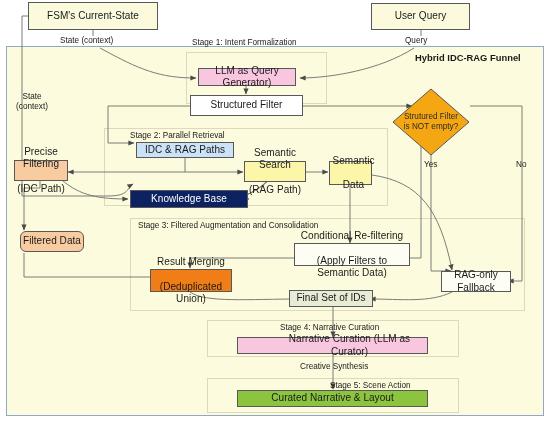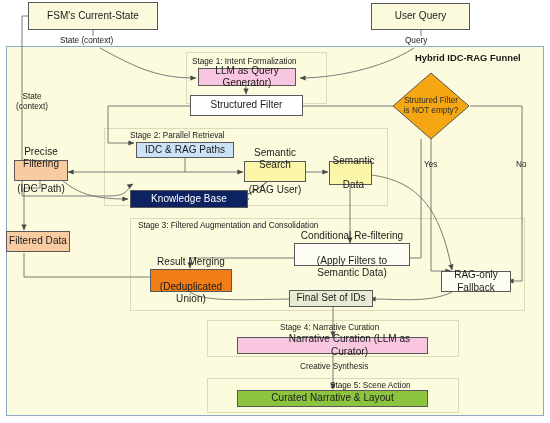--- a/index.html
+++ b/index.html
@@ -88,21 +88,21 @@
 </style>
 </head>
 <body>
 
 <div id="root">
 
   <div class="panel panel-outer" style="left:6px;top:46px;width:538px;height:370px;"></div>
   <div class="panel-title bold" style="left:415px;top:52px;">Hybrid IDC-RAG Funnel</div>
 
   <div class="panel panel-stage" style="left:186px;top:52px;width:141px;height:52px;"></div>
-  <div class="panel-title" style="left:192px;top:57px;">Stage 1: Intent Formalization</div>
+  <div class="panel-title" style="left:192px;top:38px;">Stage 1: Intent Formalization</div>
 
   <div class="panel panel-stage" style="left:104px;top:128px;width:284px;height:78px;"></div>
   <div class="panel-title" style="left:130px;top:131px;">Stage 2: Parallel Retrieval</div>
 
   <div class="panel panel-stage" style="left:130px;top:218px;width:395px;height:93px;"></div>
   <div class="panel-title" style="left:138px;top:221px;">Stage 3: Filtered Augmentation and Consolidation</div>
 
   <div class="panel panel-stage" style="left:207px;top:320px;width:252px;height:37px;"></div>
   <div class="panel-title" style="left:280px;top:323px;">Stage 4: Narrative Curation</div>
 
@@ -188,21 +188,21 @@
     <span>User Query</span>
   </div>
 
   <div class="node" style="left:198px;top:68px;width:98px;height:18px;background:#f9c6e0;">
     <span>LLM as Query Generator)</span>
   </div>
   <div class="node" style="left:190px;top:95px;width:113px;height:21px;background:#ffffff;">
     <span>Structured Filter</span>
   </div>
 
-  <div class="diamond-wrap" style="left:392px;top:72px;width:78px;height:68px;">
+  <div class="diamond-wrap" style="left:392px;top:88px;width:78px;height:68px;">
     <svg width="78" height="68" viewBox="0 0 78 68">
       <polygon points="39,1 77,34 39,67 1,34" fill="#f5a613" stroke="#58585a" stroke-width="1"></polygon>
     </svg>
     <div class="diamond-text">
       <div>
         <div>Strutured Filter</div>
         <div>is NOT empty?</div>
       </div>
     </div>
   </div>
@@ -212,34 +212,34 @@
   </div>
   <div class="node" style="left:14px;top:160px;width:54px;height:21px;background:#f8cba1;">
     <span>
       <span>Precise Filtering</span><br>
       <span>(IDC Path)</span>
     </span>
   </div>
   <div class="node" style="left:244px;top:161px;width:62px;height:21px;background:#fbf6a8;">
     <span>
       <span>Semantic Search</span><br>
-      <span>(RAG User)</span>
+      <span>(RAG Path)</span>
     </span>
   </div>
   <div class="node" style="left:329px;top:161px;width:43px;height:24px;background:#fbf6a8;padding-left:8px;">
     <span>
       <span>Semantic</span><br>
       <span>Data</span>
     </span>
   </div>
   <div class="node" style="left:130px;top:190px;width:118px;height:18px;background:#0d2260;color:#ffffff;">
     <span>Knowledge Base</span>
   </div>
 
-  <div class="node" style="left:6px;top:231px;width:64px;height:21px;background:#f8cba1;">
+  <div class="node" style="left:20px;top:231px;width:64px;height:21px;background:#f8cba1;border-radius:6px;">
     <span>Filtered Data</span>
   </div>
 
   <div class="node" style="left:294px;top:243px;width:116px;height:23px;background:#fdfdf3;">
     <span>
       <span>Conditional Re-filtering</span><br>
       <span>(Apply Filters to Semantic Data)</span>
     </span>
   </div>
   <div class="node" style="left:150px;top:269px;width:82px;height:23px;background:#f07d16;">

